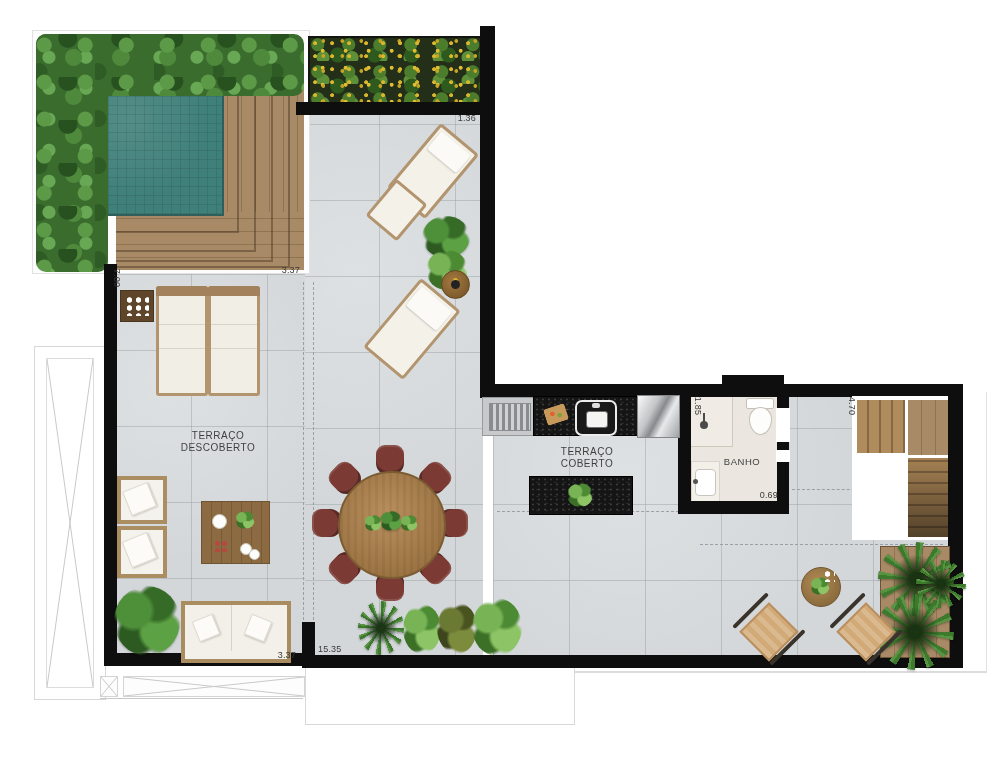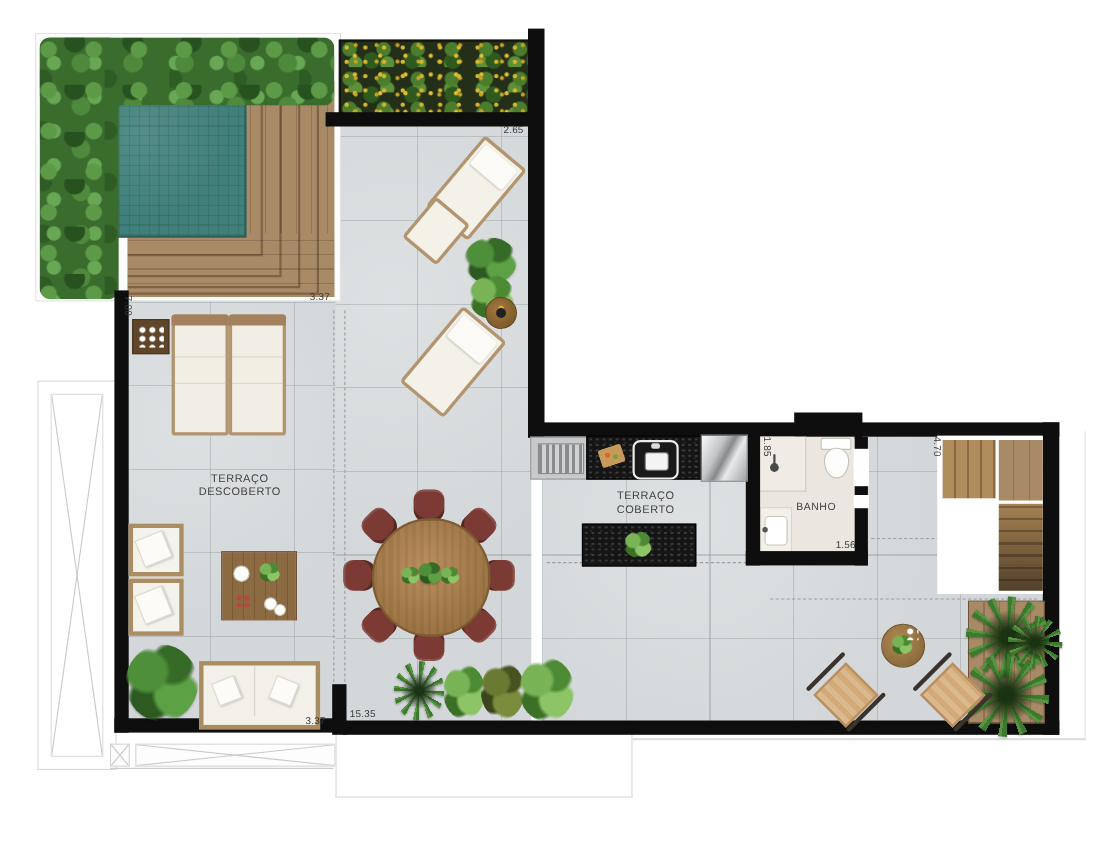--- a/index.html
+++ b/index.html
@@ -275,22 +275,22 @@
   <div class="abs room-label" style="left:168px;top:430px;width:100px;">
     <span style="display:block">TERRAÇO</span>
     <span style="display:block">DESCOBERTO</span>
   </div>
   <div class="abs room-label" style="left:537px;top:446px;width:100px;">
     <span style="display:block">TERRAÇO</span>
     <span style="display:block">COBERTO</span>
   </div>
   <div class="abs room-label" style="left:712px;top:456px;width:60px;font-size:9.5px;">BANHO</div>
 
-  <div class="abs dim" style="left:436px;top:113px;width:40px;text-align:right;">2.65</div>
+  <div class="abs dim" style="left:436px;top:113px;width:40px;text-align:right;">1.36</div>
   <div class="abs dim" style="left:260px;top:265px;width:40px;text-align:right;">3.37</div>
   <div class="abs dim" style="left:101px;top:272px;width:30px;height:12px;text-align:center;transform:rotate(90deg);">7.00</div>
   <div class="abs dim" style="left:682px;top:400px;width:30px;height:12px;text-align:center;transform:rotate(90deg);">1.85</div>
   <div class="abs dim" style="left:836px;top:400px;width:30px;height:12px;text-align:center;transform:rotate(90deg);">4.70</div>
-  <div class="abs dim" style="left:748px;top:490px;width:30px;text-align:right;">1.56</div>
+  <div class="abs dim" style="left:748px;top:490px;width:30px;text-align:right;">0.69</div>
   <div class="abs dim" style="left:256px;top:650px;width:40px;text-align:right;">3.37</div>
   <div class="abs dim" style="left:318px;top:644px;width:44px;text-align:left;">15.35</div>
 
 </div>
 
 </body></html>

